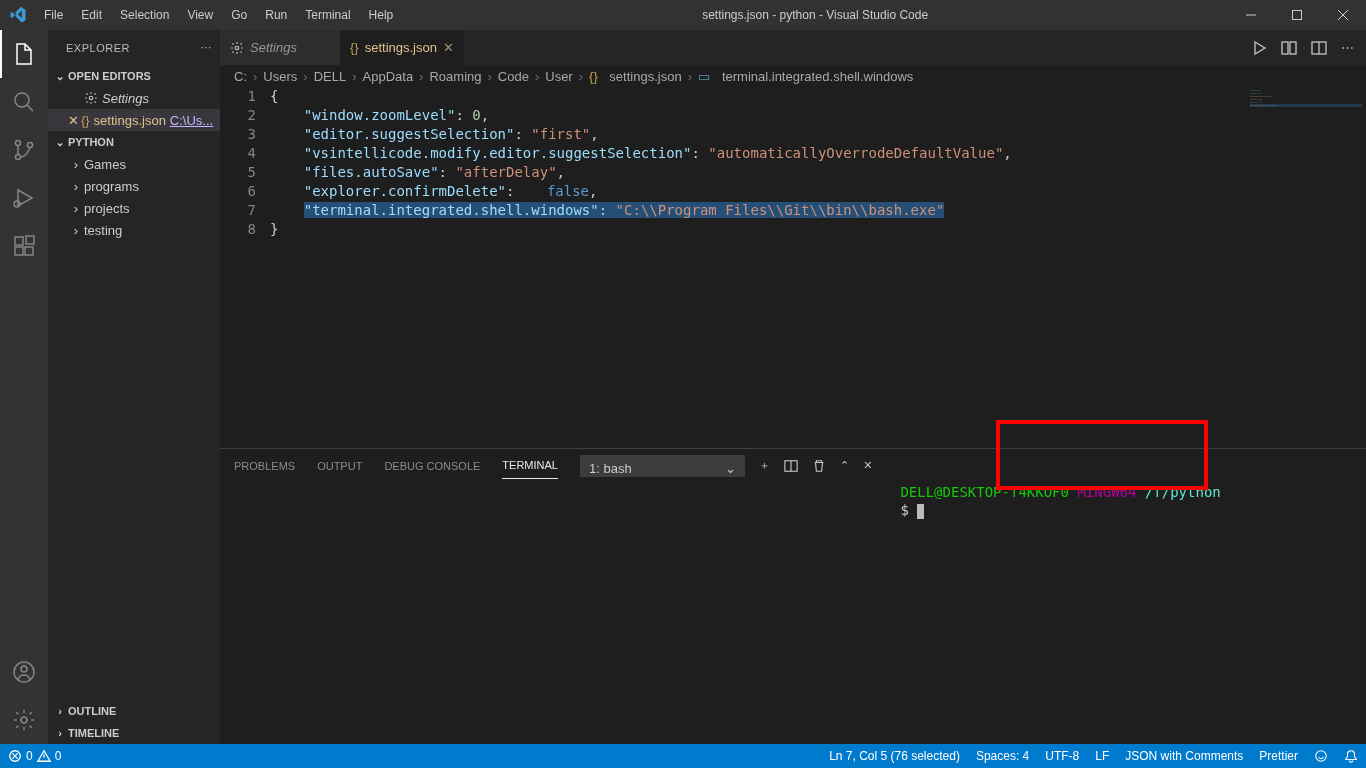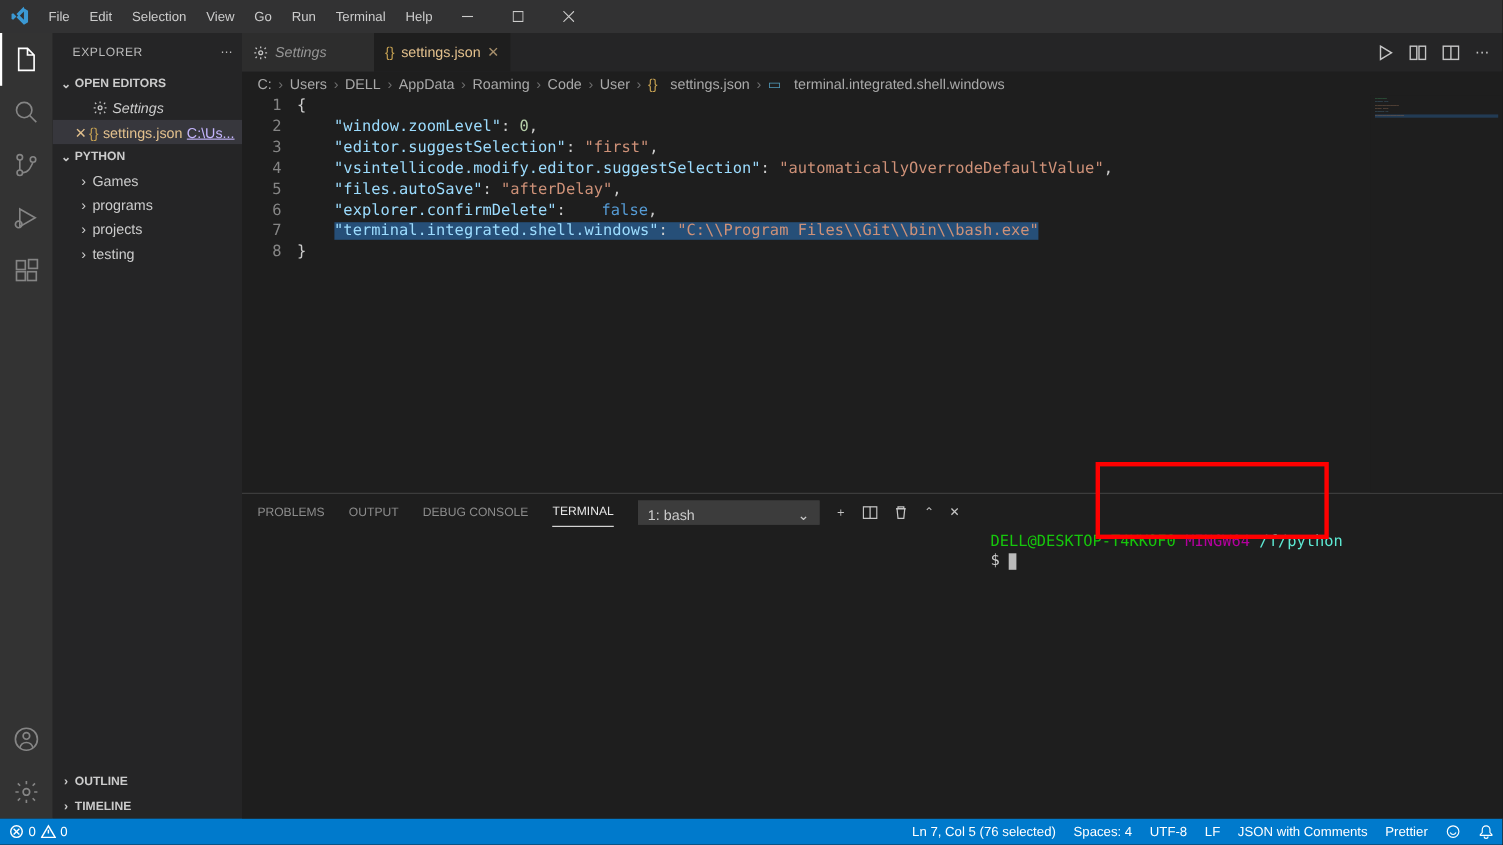--- a/index.html
+++ b/index.html
@@ -73,20 +73,21 @@
   <div class="menu">
     <span>File</span>
     <span>Edit</span>
     <span>Selection</span>
     <span>View</span>
     <span>Go</span>
     <span>Run</span>
     <span>Terminal</span>
     <span>Help</span>
   </div>
+  <div class="title">settings.json - python - Visual Studio Code</div>
   <div class="ctrl">
       <svg width="10" height="10">
         <path stroke="#ccc" d="M0 5h10"></path>
       </svg>
     </div>
   <div class="ctrl">
       <svg width="10" height="10">
         <rect x="0.5" y="0.5" width="9" height="9" fill="none" stroke="#ccc"></rect>
       </svg>
     </div>

